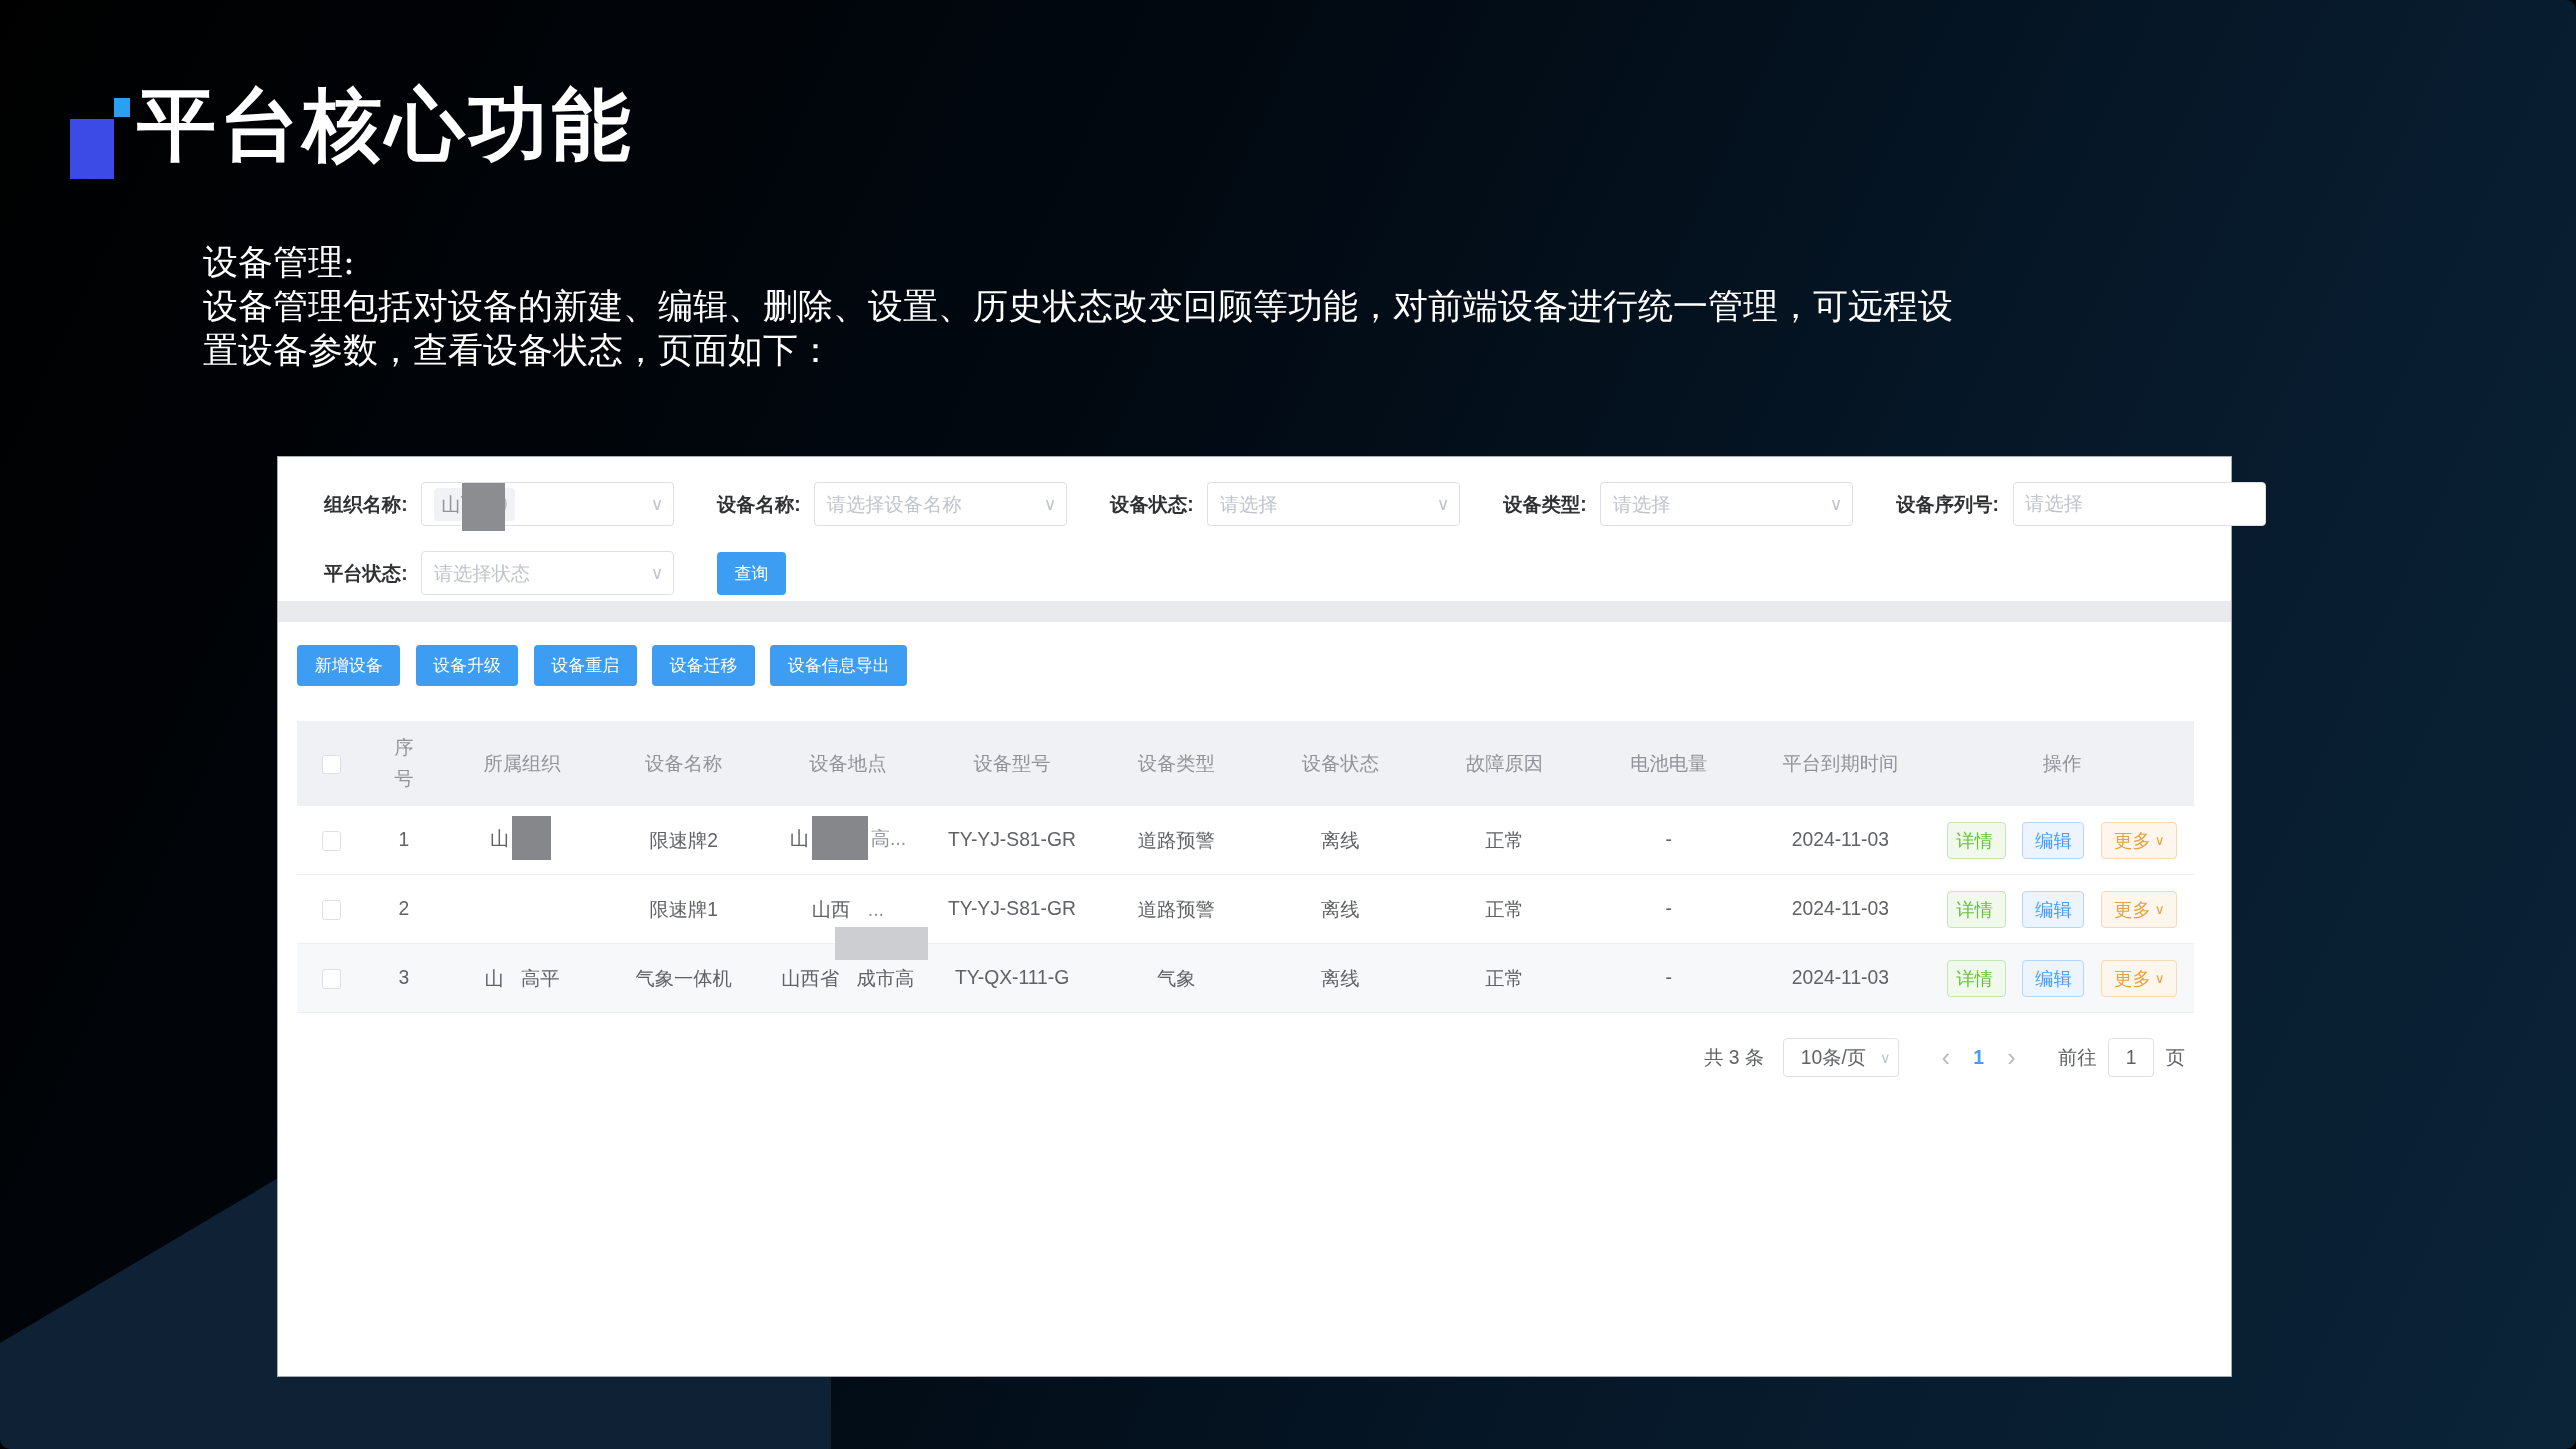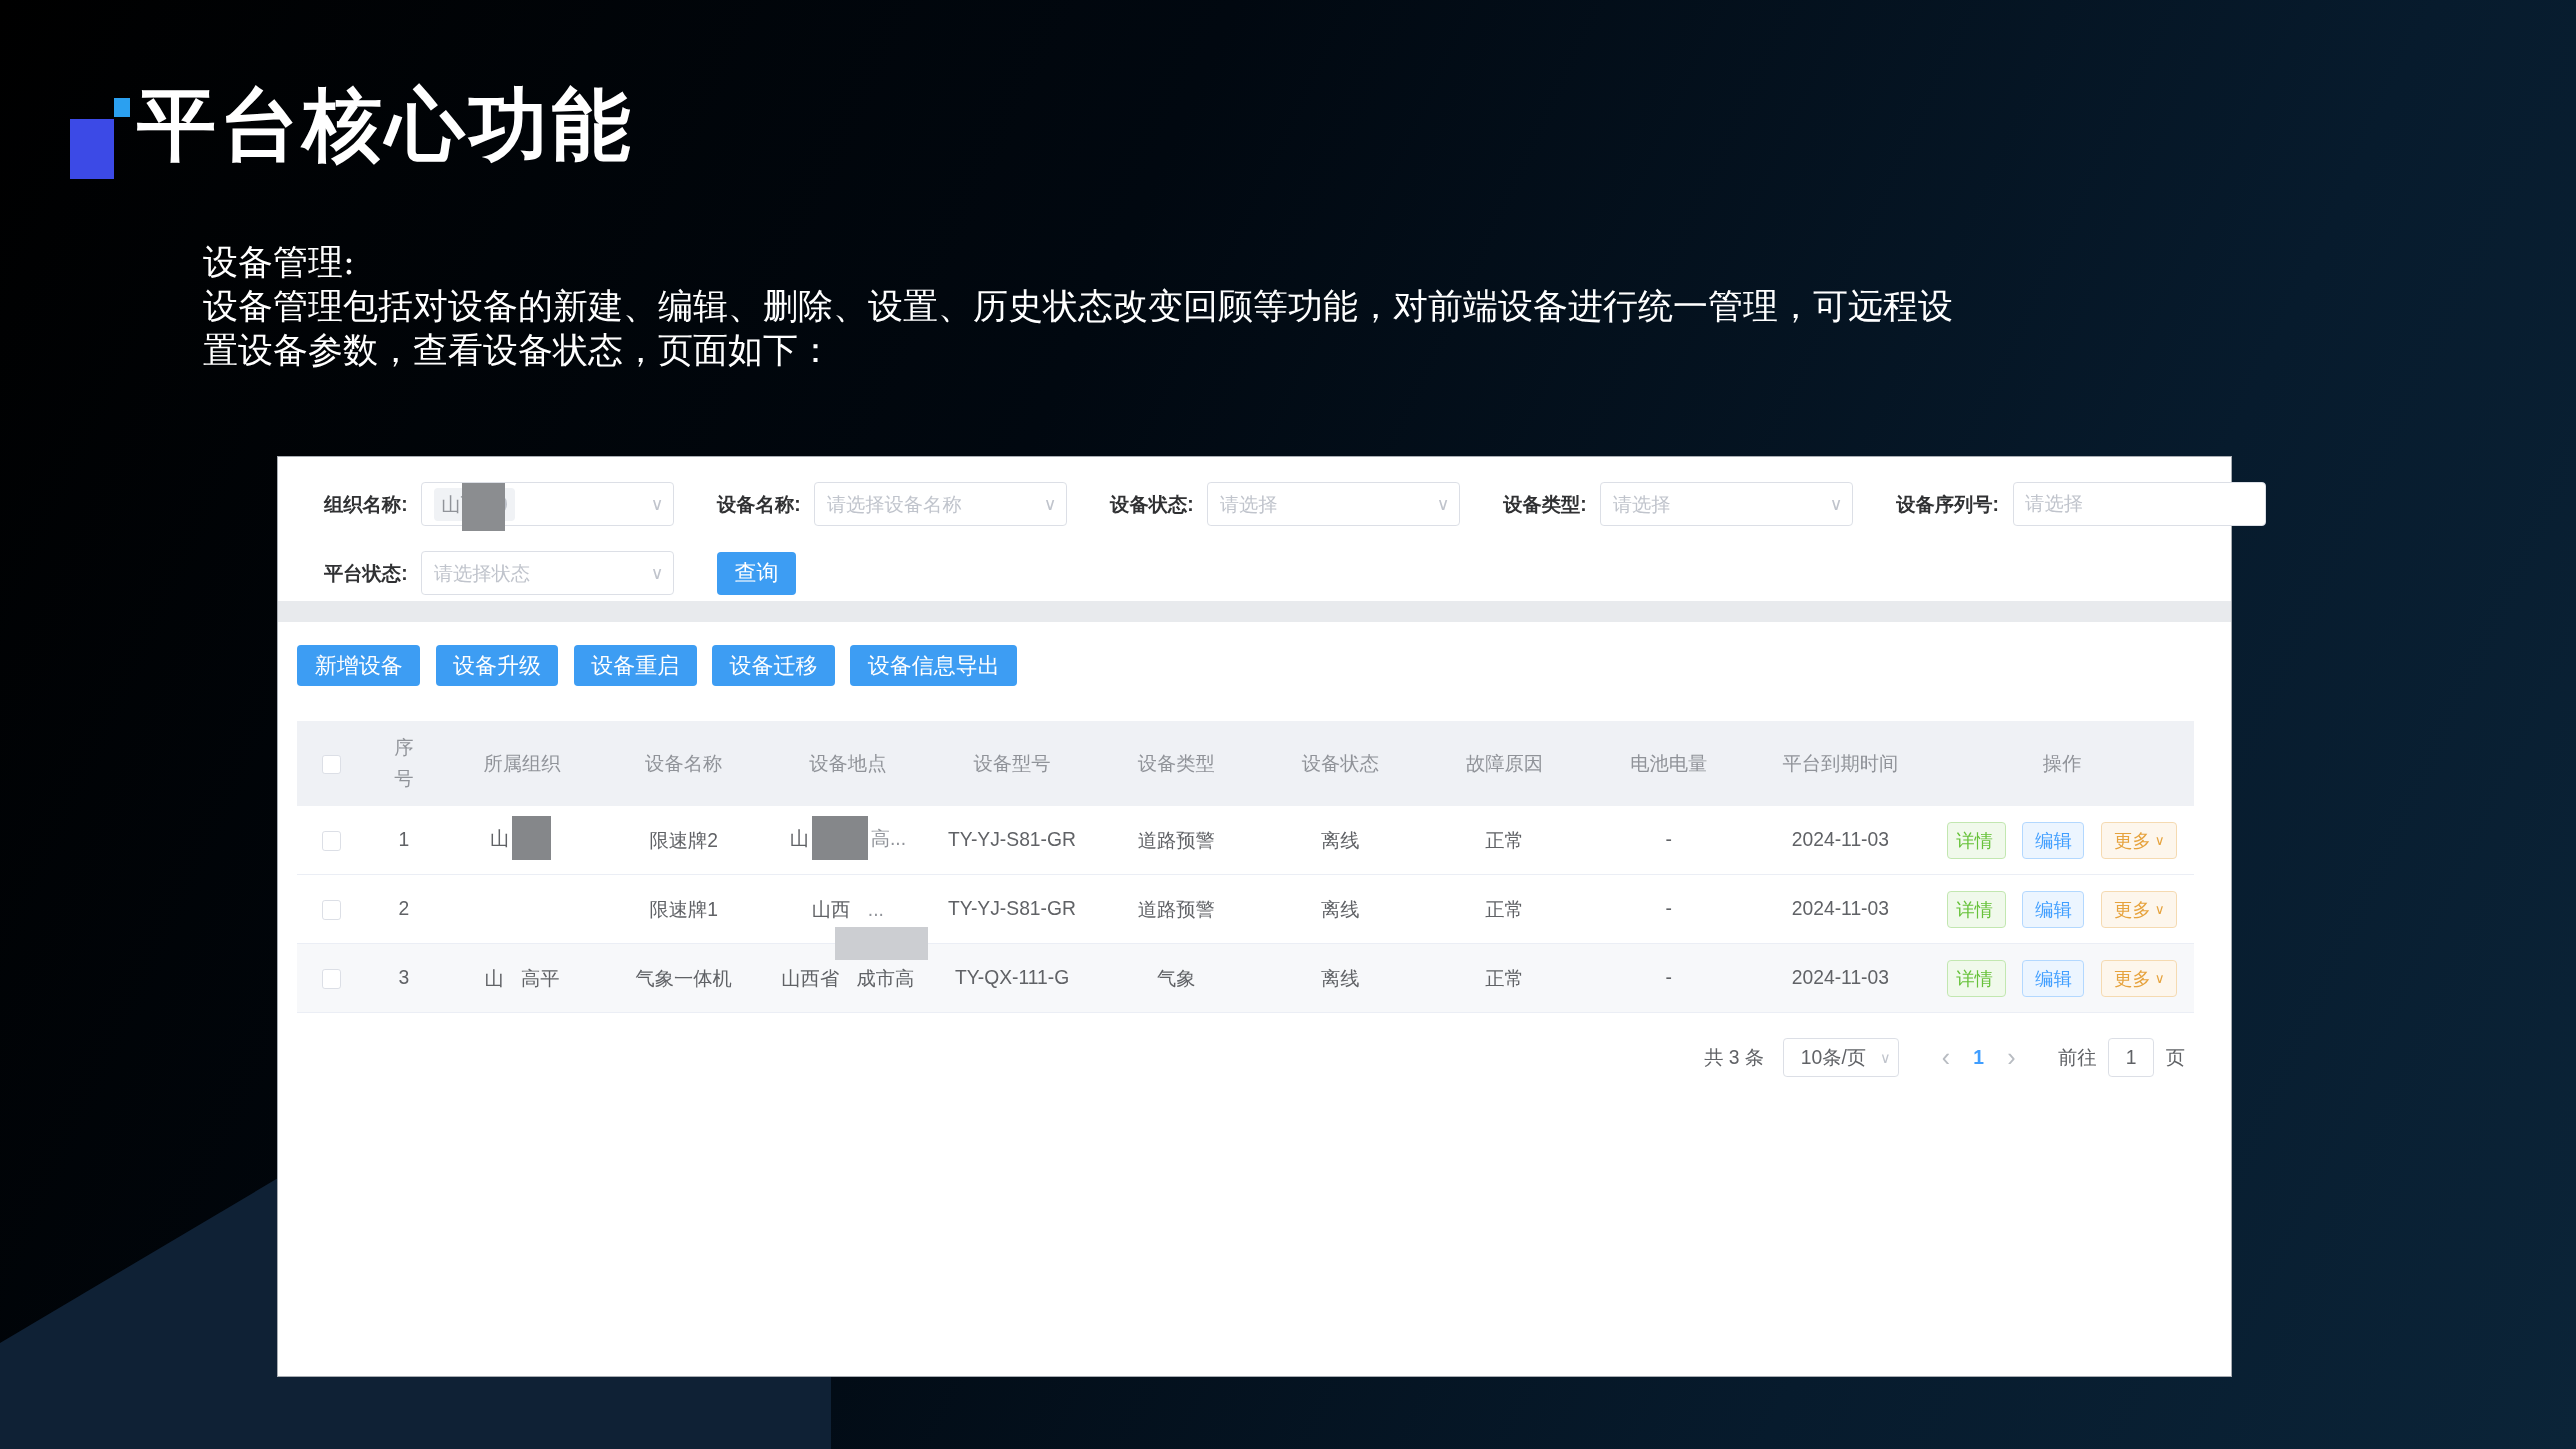--- a/index.html
+++ b/index.html
@@ -1,19 +1,20 @@
 <!DOCTYPE html>
 <html><head>
 <meta charset="utf-8">
 <style>
   html,body{margin:0;padding:0;background:#000;}
   .slide{
     position:relative;width:2576px;height:1449px;overflow:hidden;
     background:linear-gradient(115deg,#000000 0%,#010810 38%,#071b2d 75%,#0b2438 100%);
     font-family:"Liberation Sans",sans-serif;
+    border-radius:10px;
   }
   .bg-tri{
     position:absolute;left:0;top:0;width:2576px;height:1449px;z-index:1;
     background:#0f2135;
     clip-path:polygon(0px 1343px,831px 850px,831px 1449px,0px 1449px);
   }
   
   .sq-big{position:absolute;left:70px;top:119px;width:44px;height:60px;background:#3c4ae6;z-index:2;}
   .sq-small{position:absolute;left:114px;top:98px;width:15.5px;height:19.3px;background:#2ba0f0;z-index:2;}
   .slide-title{
@@ -54,21 +55,21 @@
   .tag-text-wrap{position:relative;display:inline-block;}
   .redact{background:#8b8d90;position:absolute;}
   .tag-redact{left:21px;top:-7.7px;width:43px;height:48px;}
   .tag-close{
     width:19.3px;height:19.3px;border-radius:50%;background:#c0c4cc;color:#fff;
     font-size:15.5px;line-height:19.3px;text-align:center;flex:0 0 auto;
   }
   .btn-primary{
     display:inline-flex;align-items:center;justify-content:center;
     background:#3d9df3;color:#fff;border:none;border-radius:3.9px;
-    height:43px;padding:0 17.4px;font-size:22px;font-family:"Liberation Sans",sans-serif;
+    height:43px;padding:0 17.4px;font-size:17px;font-family:"Liberation Sans",sans-serif;
     white-space:nowrap;
   }
   .grey-band{height:21px;background:#e8eaed;}
   
   .toolbar{display:flex;gap:15.5px;padding:23px 0 0 19.3px;}
   .toolbar .btn-primary{height:41px;}
   
   .tbl-wrap{margin:35px 19.3px 0 19.3px;}
   table{border-collapse:collapse;width:1897px;table-layout:fixed;}
   th{

